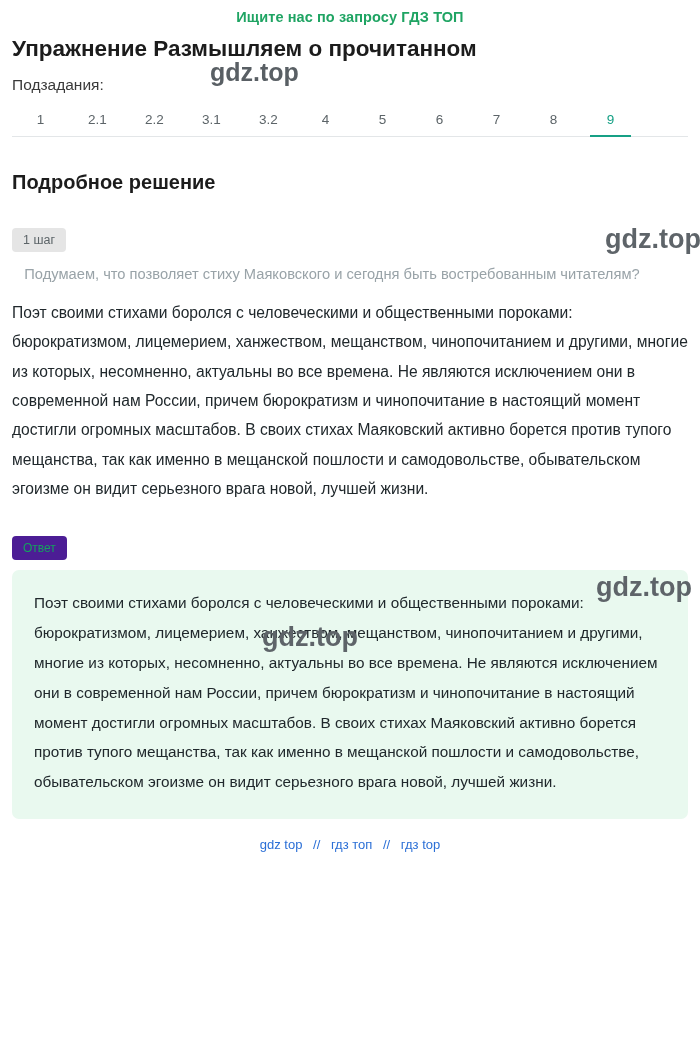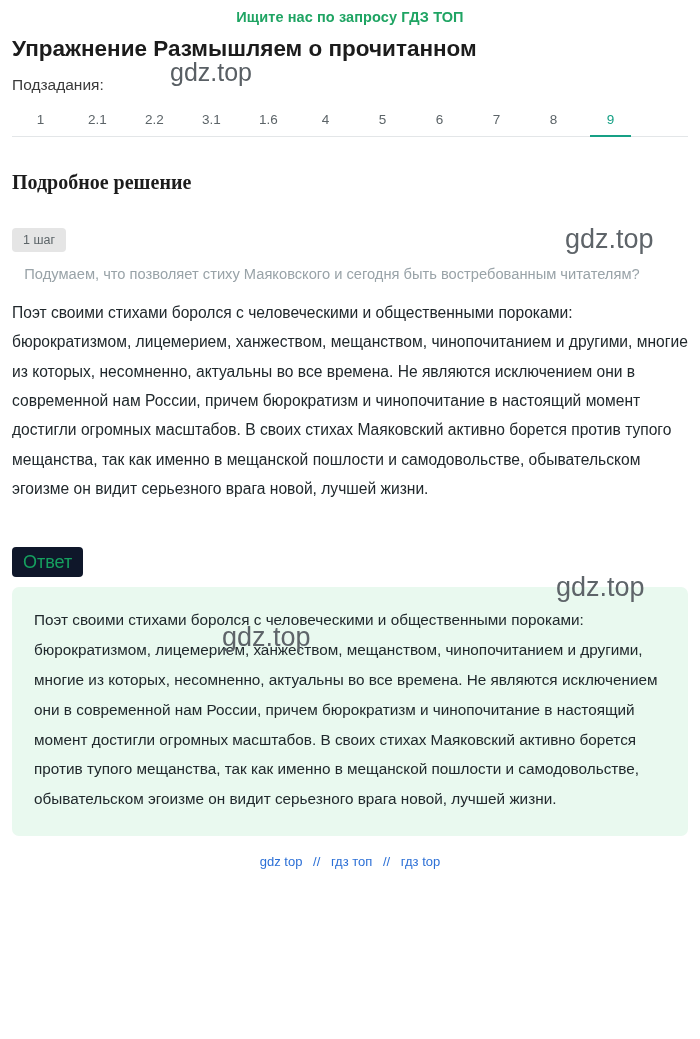--- a/index.html
+++ b/index.html
@@ -72,21 +72,20 @@
     right: 8px;
     bottom: -1px;
     height: 2px;
     background: #16a085;
   }
   .solution-title {
     font-size: 20px;
     font-weight: 700;
     color: #1c1c1c;
     margin: 34px 0 0 0;
-    font-family: Liberation Serif, serif;
   }
   .step-badge {
     display: inline-block;
     margin-top: 34px;
     background: #e5e5e5;
     color: #5c6468;
     font-size: 12.5px;
     border-radius: 4px;
     padding: 6px 11px;
     line-height: 1;
@@ -101,24 +100,24 @@
   }
   .body-text {
     color: #20282c;
     font-size: 15.6px;
     line-height: 1.88;
     margin: 12px 0 0 0;
     max-width: 690px;
   }
   .answer-badge {
     display: inline-block;
-    margin-top: 44px;
-    background: #0f172a;
+    margin-top: 33px;
+    background: #4c1d95;
     color: #15a05f;
-    font-size: 18px;
+    font-size: 12px;
     border-radius: 4px;
     padding: 6px 11px;
     line-height: 1;
   }
   .answer-box {
     margin-top: 10px;
     background: #e9f9ef;
     border-radius: 7px;
     padding: 18px 22px 22px 22px;
     box-sizing: border-box;
@@ -141,24 +140,25 @@
     margin: 0 3px;
   }
   .footer-sep {
     color: #2b6fd6;
     margin: 0 4px;
   }
   
   .wm {
     position: absolute;
     color: #6c7176;
-    font-weight: 400;
+    font-weight: 700;
     pointer-events: none;
     user-select: none;
     font-family: "Liberation Sans", sans-serif;
+    margin-left: 40px;
   }
   .wm-1 { left: 170px; top: 58px;  font-size: 25px; color: #595f64; }
   .wm-2 { left: 565px; top: 224px; font-size: 27px; color: #5e6469; }
   .wm-3 { left: 556px; top: 572px; font-size: 27px; color: #5e6469; }
   .wm-4 { left: 222px; top: 622px; font-size: 27px; color: #5e6469; }
 </style>
 </head>
 <body>
 
 <div class="page">
@@ -167,21 +167,21 @@
 
   <h1 class="ex-title">Упражнение Размышляем о прочитанном</h1>
 
   <div class="subtasks-label">Подзадания:</div>
 
   <div class="tabs">
     <div class="tab">1</div>
     <div class="tab">2.1</div>
     <div class="tab">2.2</div>
     <div class="tab">3.1</div>
-    <div class="tab">1.6</div>
+    <div class="tab">3.2</div>
     <div class="tab">4</div>
     <div class="tab">5</div>
     <div class="tab">6</div>
     <div class="tab">7</div>
     <div class="tab">8</div>
     <div class="tab active">9</div>
   </div>
 
   <h2 class="solution-title">Подробное решение</h2>
 

